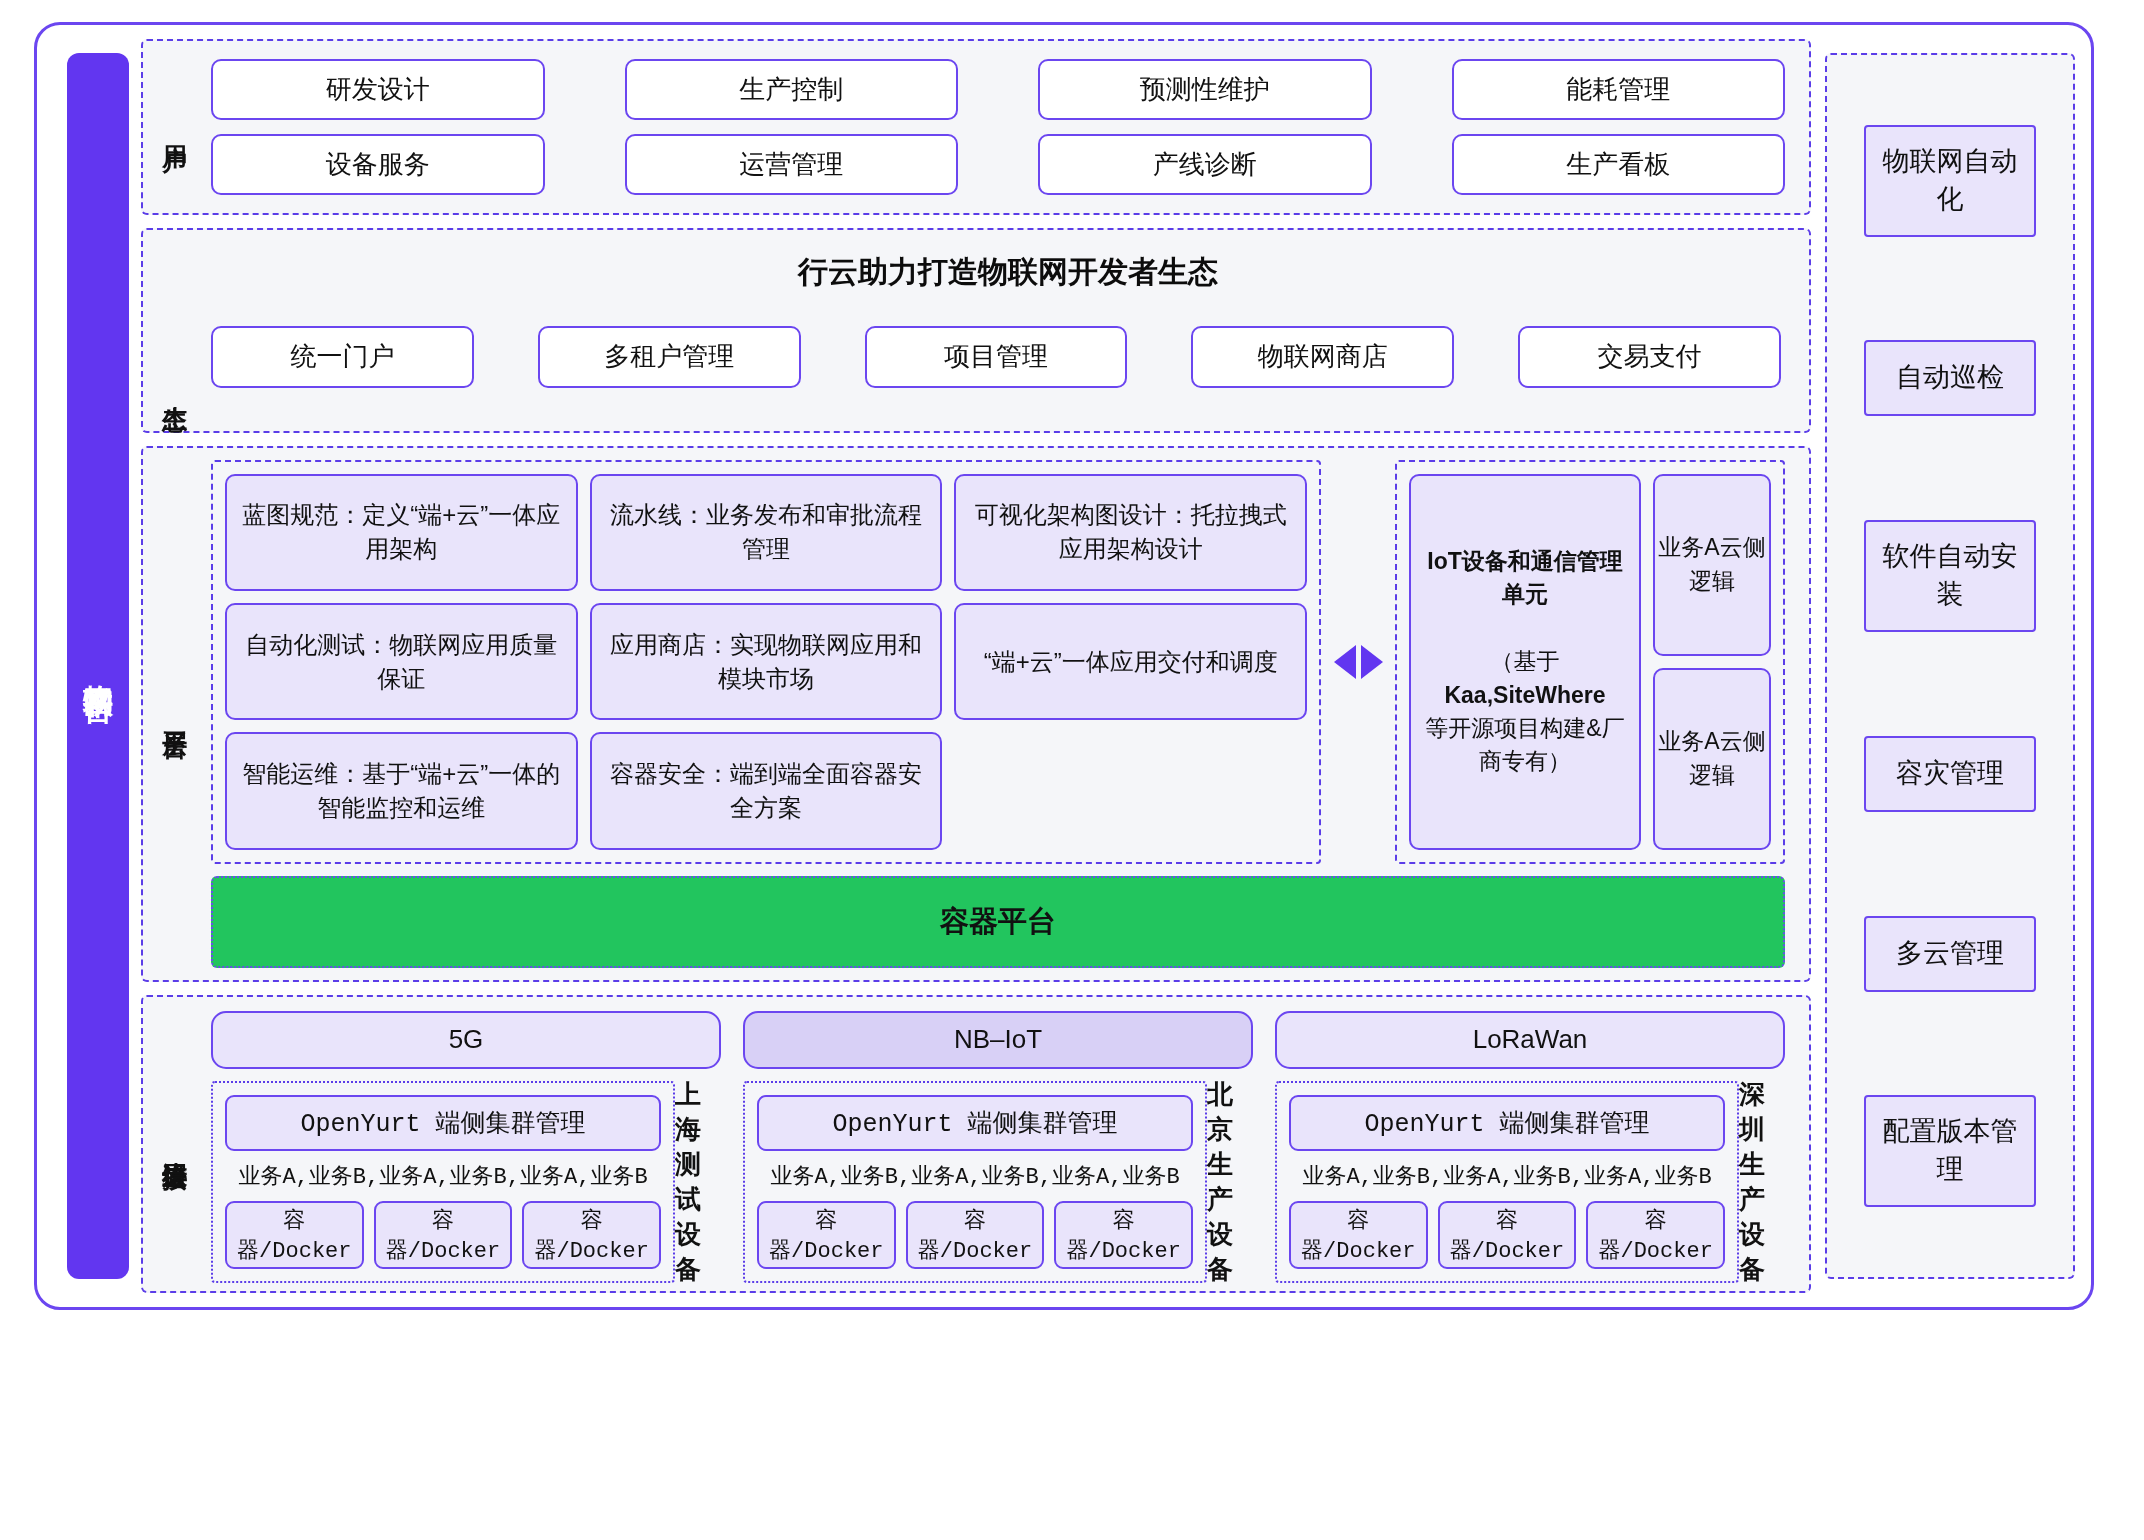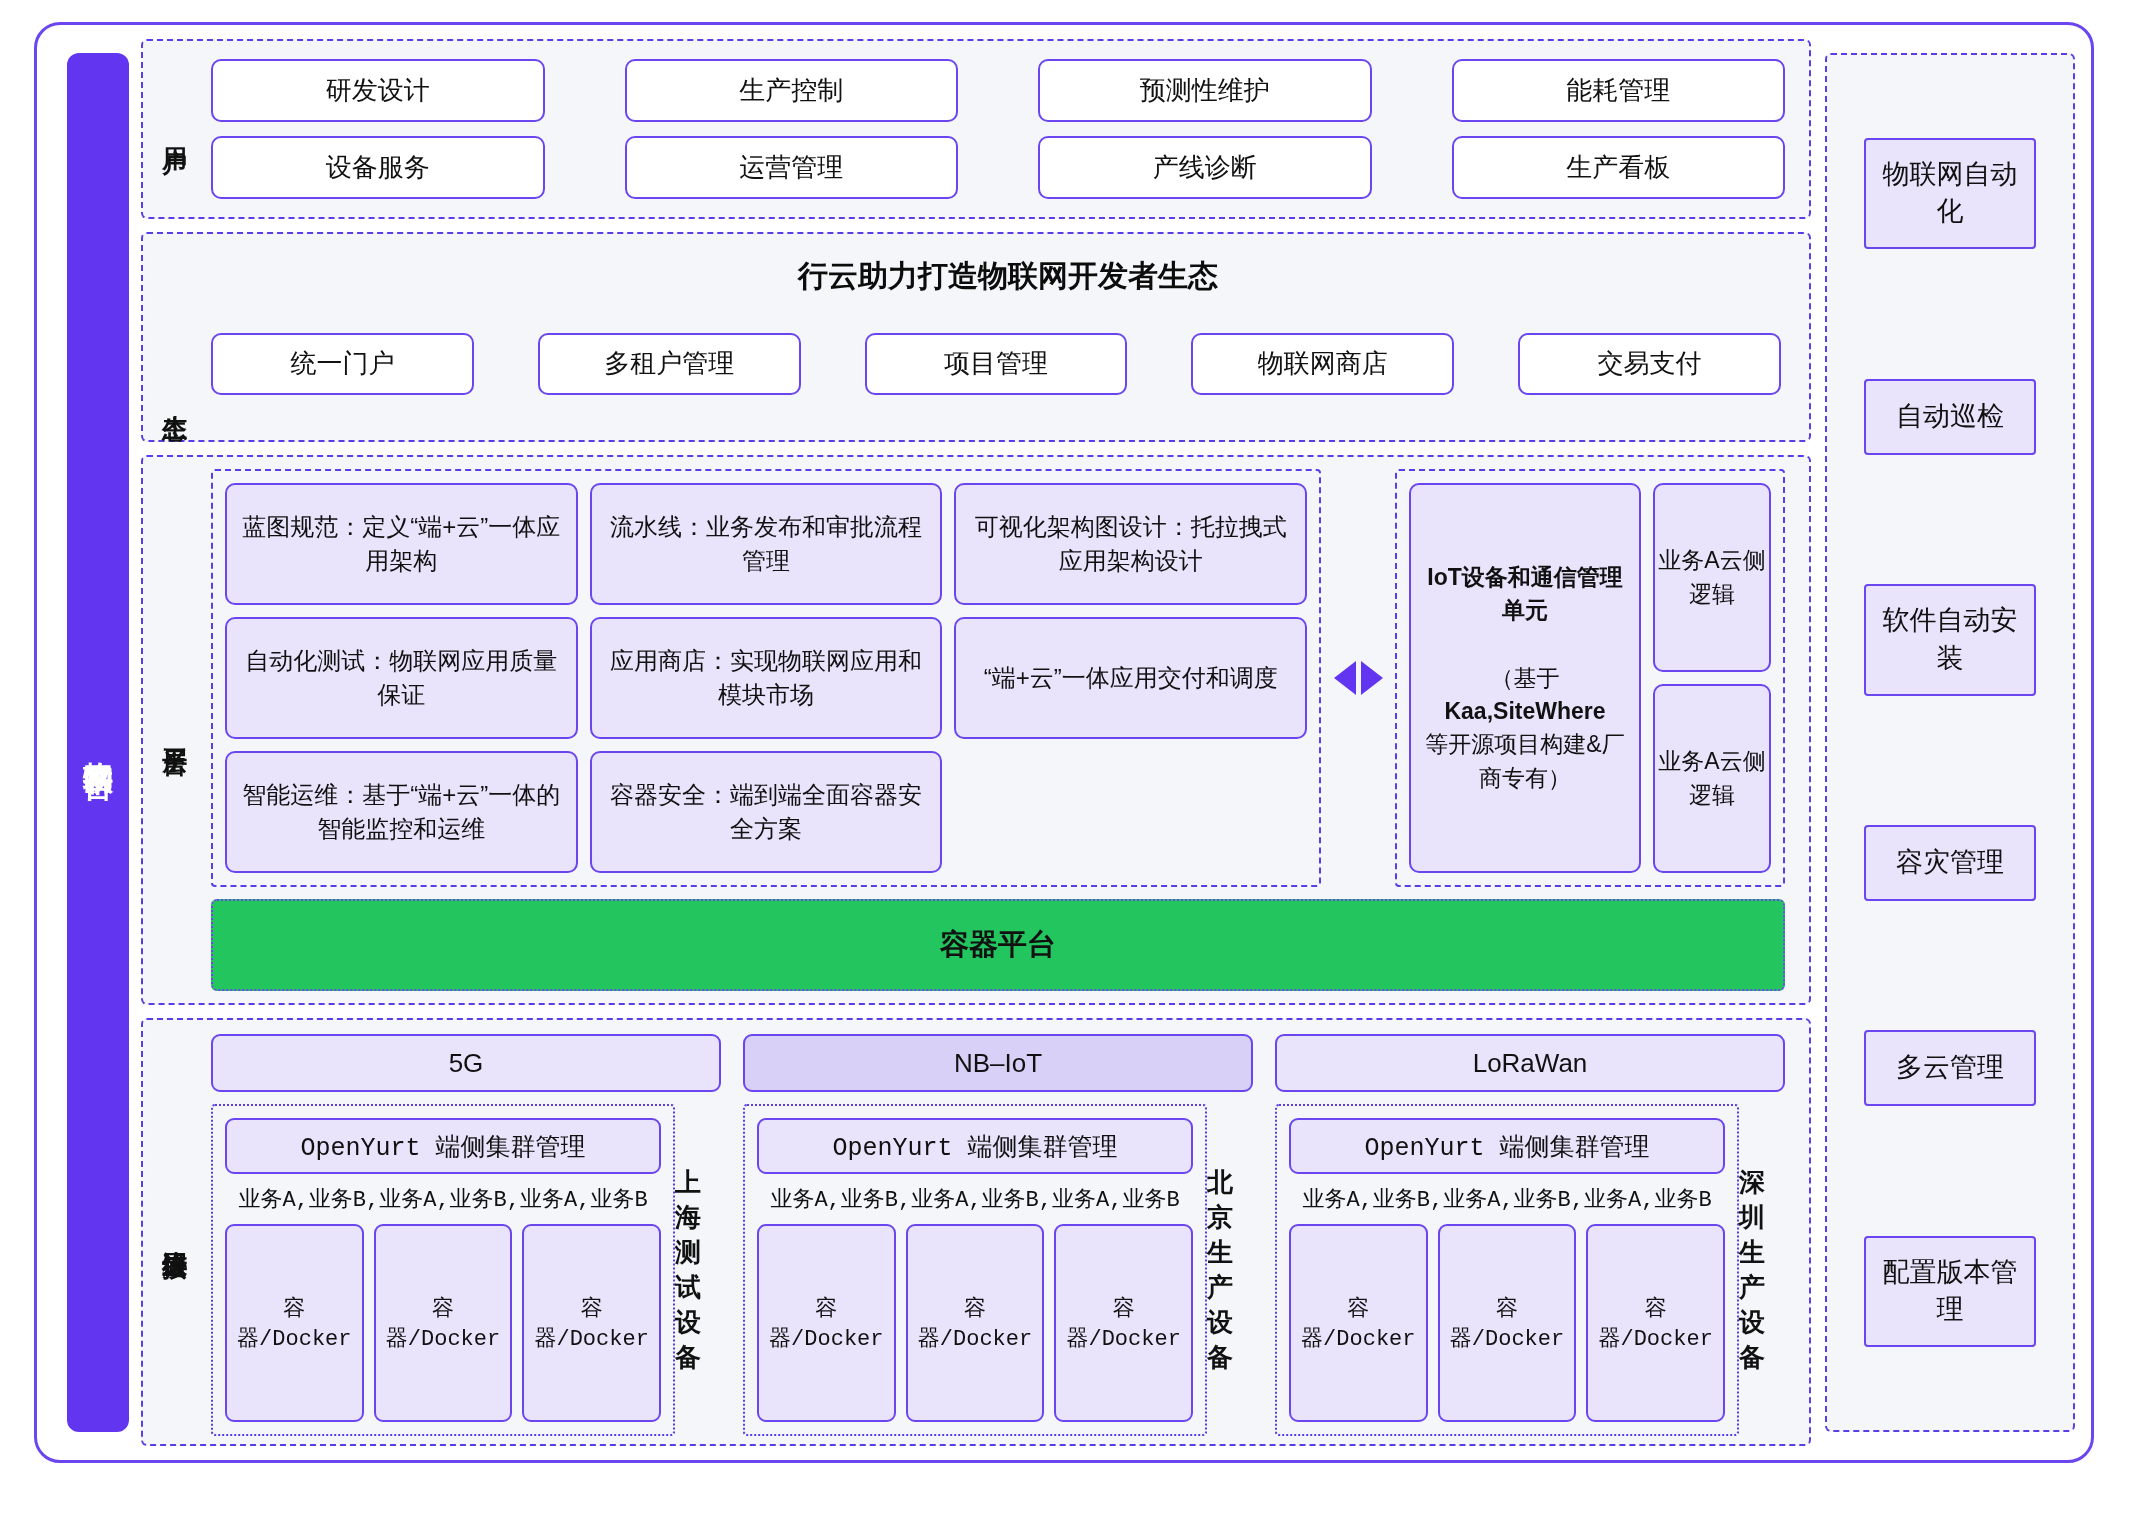--- a/index.html
+++ b/index.html
@@ -7,21 +7,21 @@
     width:2144px;height:1540px;
     background:#ffffff;
     font-family:"Liberation Sans","DejaVu Sans",sans-serif;
     color:#111111;
     overflow:hidden;
   }
 
   
   .frame{
     position:absolute;left:34px;top:22px;
-    width:2060px;height:1441px;
+    width:2060px;height:1288px;
     border:3px solid #6B46F0;
     border-radius:26px;
     box-sizing:border-box;
     display:flex;
     padding:14px 16px;
   }
 
   
   .spine{
     width:62px;flex:0 0 62px;
@@ -159,21 +159,21 @@
     font-size:29px;font-weight:700;
     box-sizing:border-box;
   }
 
   
   #edge-section{flex:1 1 auto;min-height:0;}
   .edge-body{padding:14px 24px 8px 4px;gap:12px;}
   .net-row{
     flex:0 0 58px;display:grid;grid-template-columns:repeat(3,1fr);gap:22px;
   }
-  .net-row .pill{font-size:26px;border-radius:9px;}
+  .net-row .pill{font-size:26px;border-radius:15px;}
   .dev-row{flex:1 1 auto;display:grid;grid-template-columns:repeat(3,1fr);gap:22px;min-height:0;}
   .dev-col{display:flex;flex-direction:row;min-height:0;font-family:Liberation Mono, monospace;}
   .dev-box{
     flex:1 1 auto;
     border:2px dotted #5B3DE8;border-radius:4px;
     padding:12px;box-sizing:border-box;
     display:flex;flex-direction:column;gap:8px;min-height:0;
   }
   .openyurt{flex:0 0 56px;font-size:25px;border-radius:9px;}
   .biz-line{text-align:center;font-size:22px;color:#111;padding:2px 0;}

